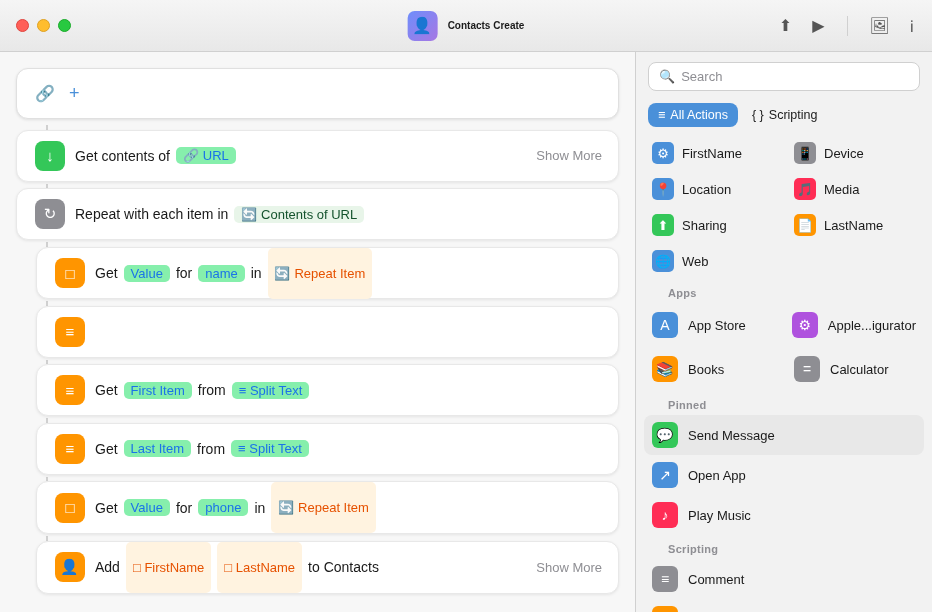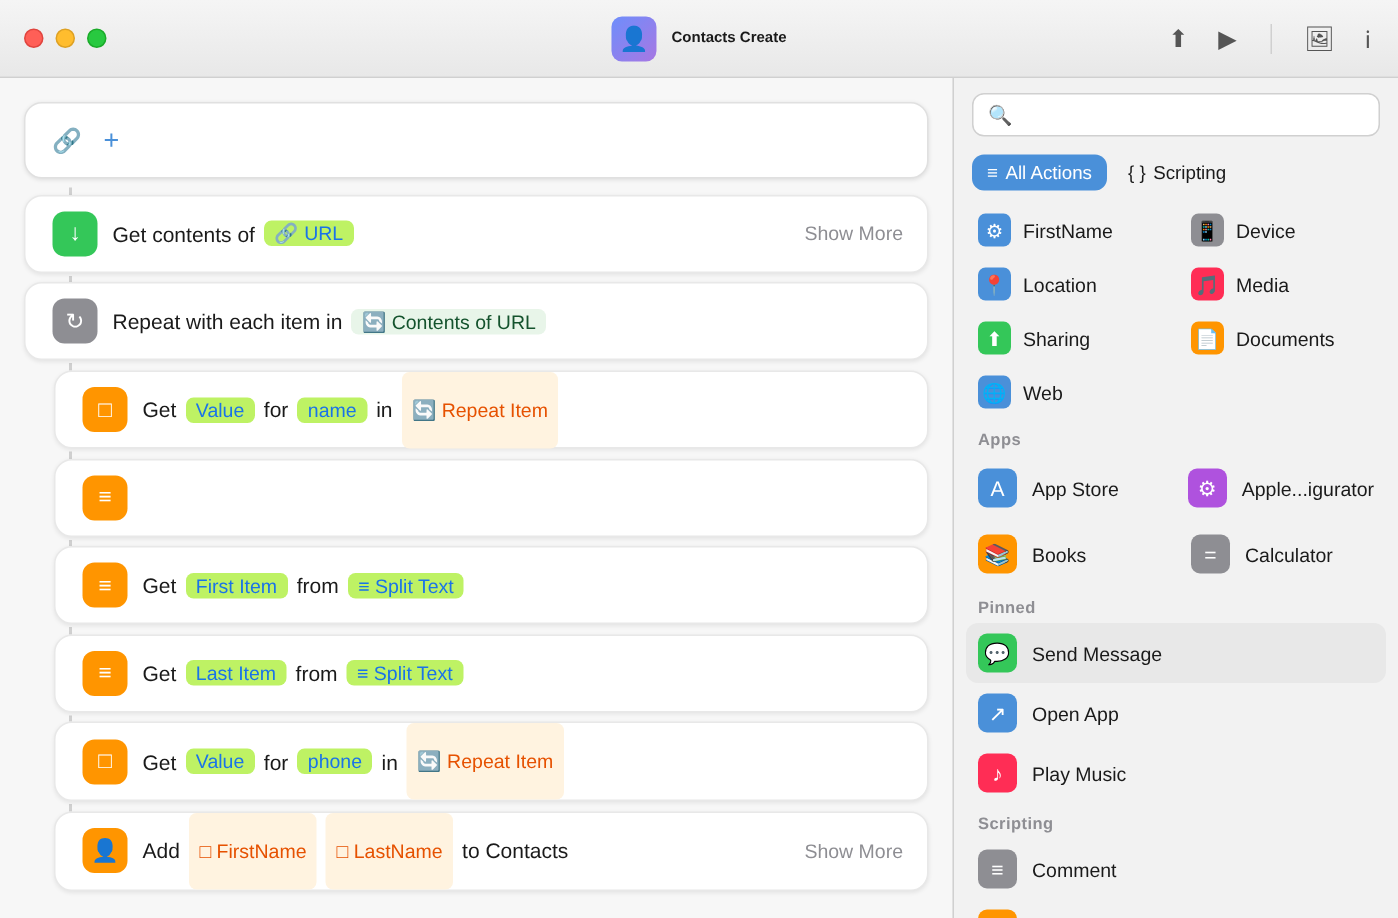--- a/index.html
+++ b/index.html
@@ -163,21 +163,21 @@
     .action-text {
       font-size: 14px;
       color: #1a1a1a;
       display: flex;
       align-items: center;
       gap: 6px;
       flex-wrap: wrap;
     }
     .action-text .plain { color: #1a1a1a; font-weight: 500; }
     .action-text .token-blue {
-      background: #bef264;
+      background: #86efac;
       color: #1a73e8;
       border-radius: 5px;
       padding: 1px 7px;
       font-size: 13px;
       font-weight: 500;
       display: inline-flex;
       align-items: center;
       gap: 4px;
     }
     .action-text .token-orange {
@@ -313,20 +313,21 @@
       flex-shrink: 0;
     }
 
     .section-label {
       font-size: 11px;
       font-weight: 600;
       color: #8e8e93;
       text-transform: none;
       padding: 8px 8px 4px;
       letter-spacing: 0.3px;
+      margin-left: 16px;
     }
 
     .action-item {
       display: flex;
       align-items: center;
       gap: 10px;
       padding: 7px 8px;
       border-radius: 8px;
       cursor: pointer;
       font-size: 13px;
@@ -491,20 +492,21 @@
       <span class="show-more">Show More</span>
     </div>
 
   </div>
 
   <div class="actions-panel">
 
     <div class="search-bar">
       <div class="search-input-wrapper">
         <span class="search-icon">🔍</span>
+        <input class="search-input" type="text" placeholder="Search" style="">
       </div>
     </div>
 
     <div class="categories-bar">
       <button class="cat-btn active">
         <span>≡</span>
         <span>All Actions</span>
       </button>
       <button class="cat-btn inactive">
         <span>{ }</span>
@@ -536,21 +538,21 @@
         </div>
       </div>
 
       <div class="cat-row">
         <div class="cat-item">
           <div class="cat-icon" style="background:#34c759;color:white;">⬆</div>
           <span>Sharing</span>
         </div>
         <div class="cat-item">
           <div class="cat-icon" style="background:#ff9500;color:white;">📄</div>
-          <span>Documents</span>
+          <span>LastName</span>
         </div>
       </div>
 
       <div class="cat-row">
         <div class="cat-item">
           <div class="cat-icon" style="background:#4a90d9;color:white;">🌐</div>
           <span>Web</span>
         </div>
         <div></div>
       </div>

